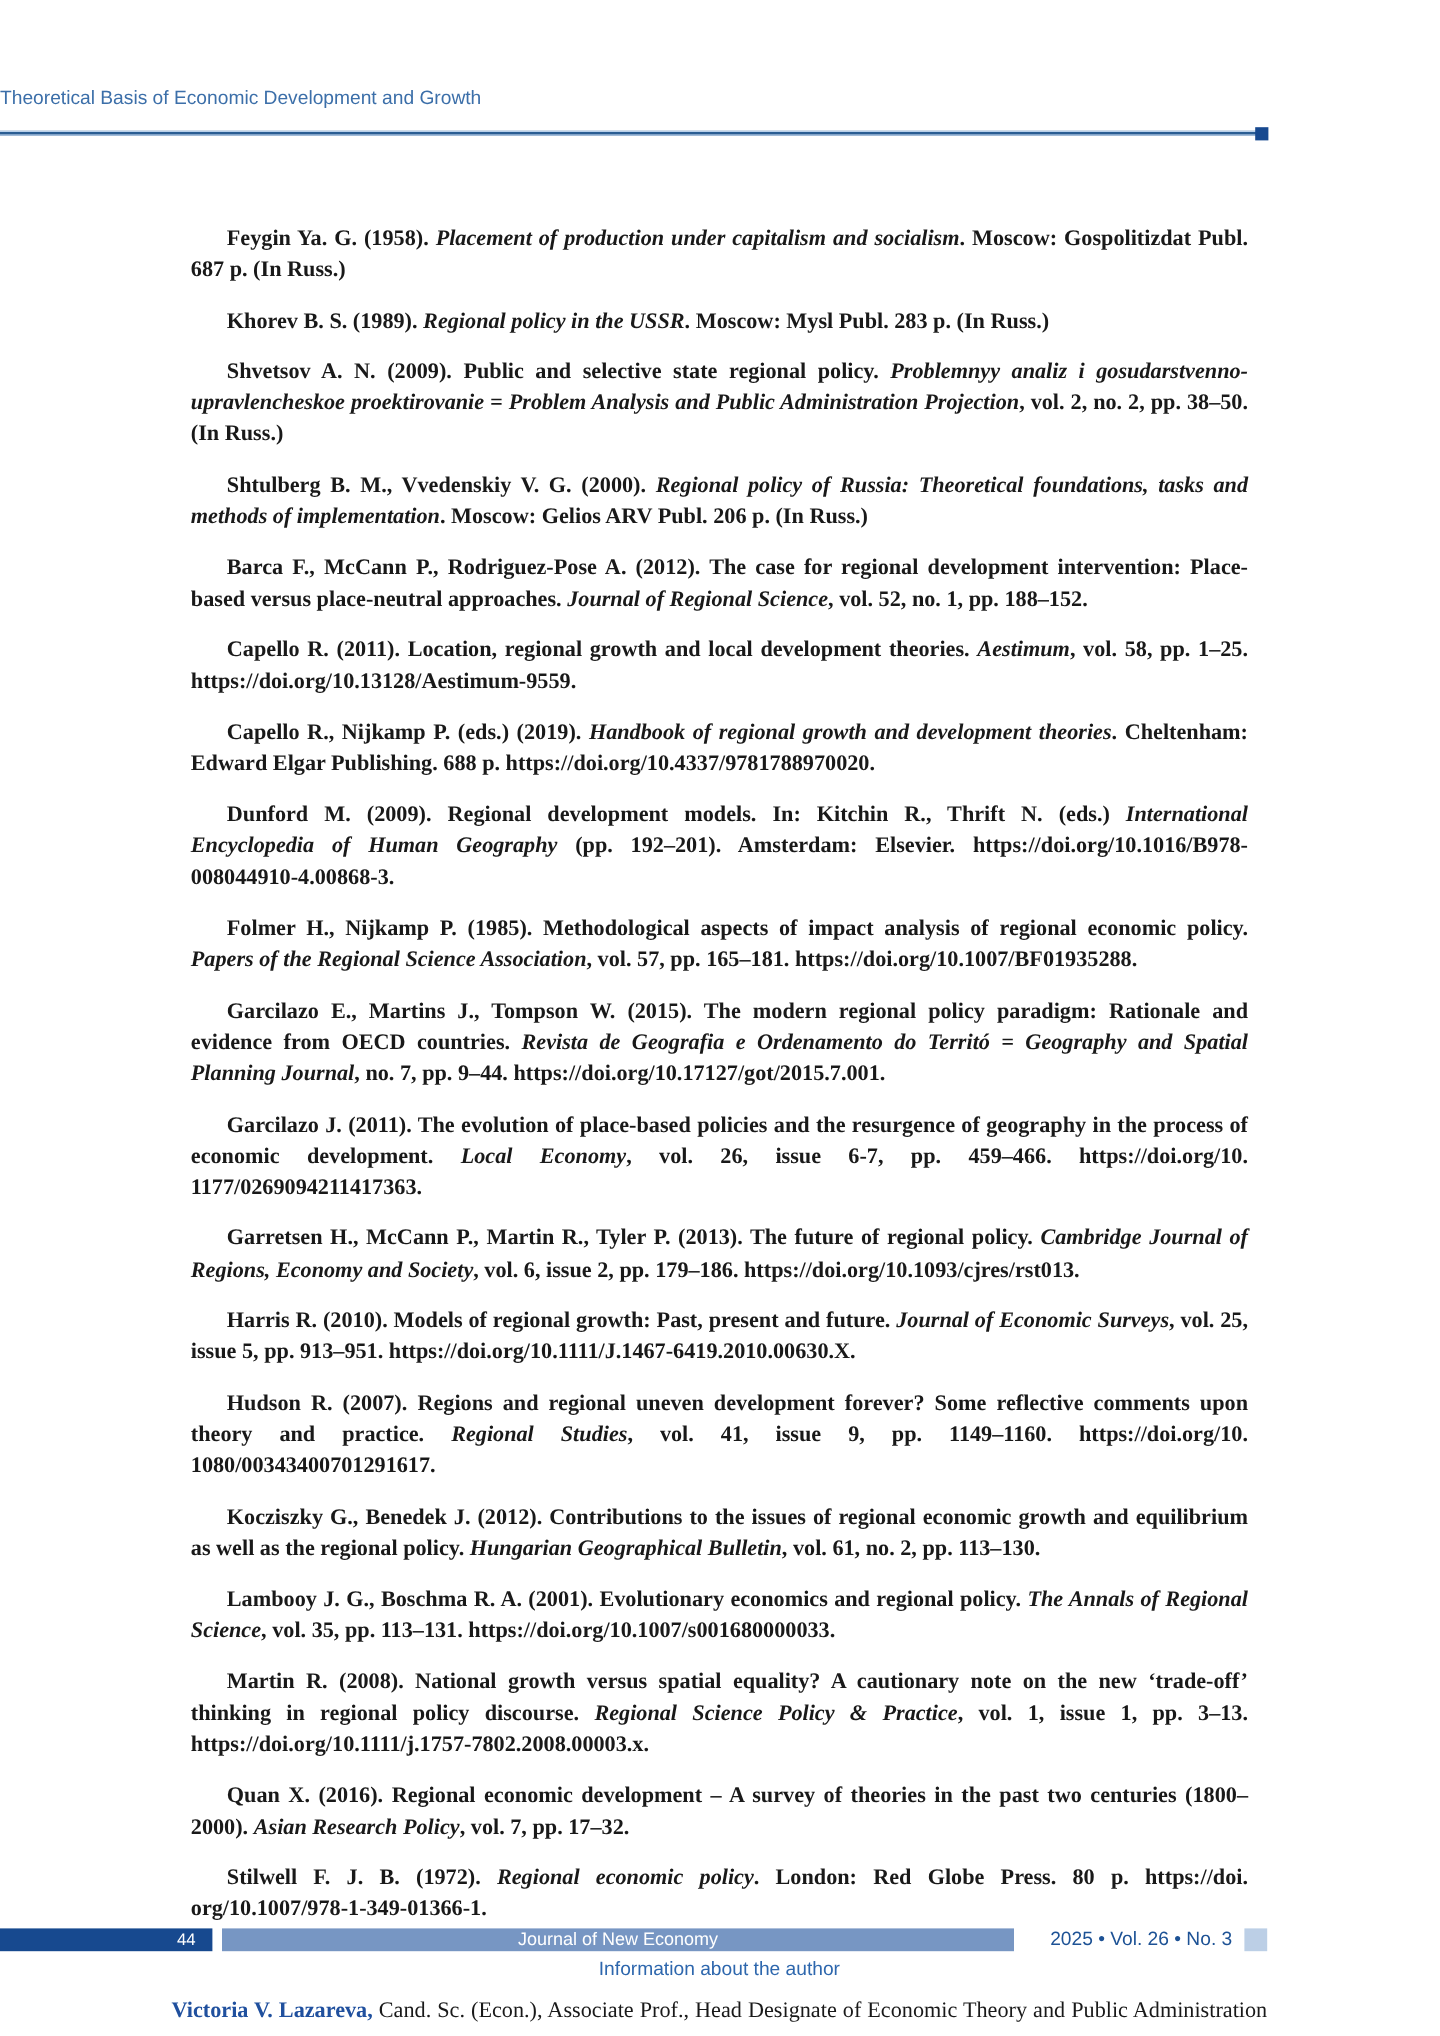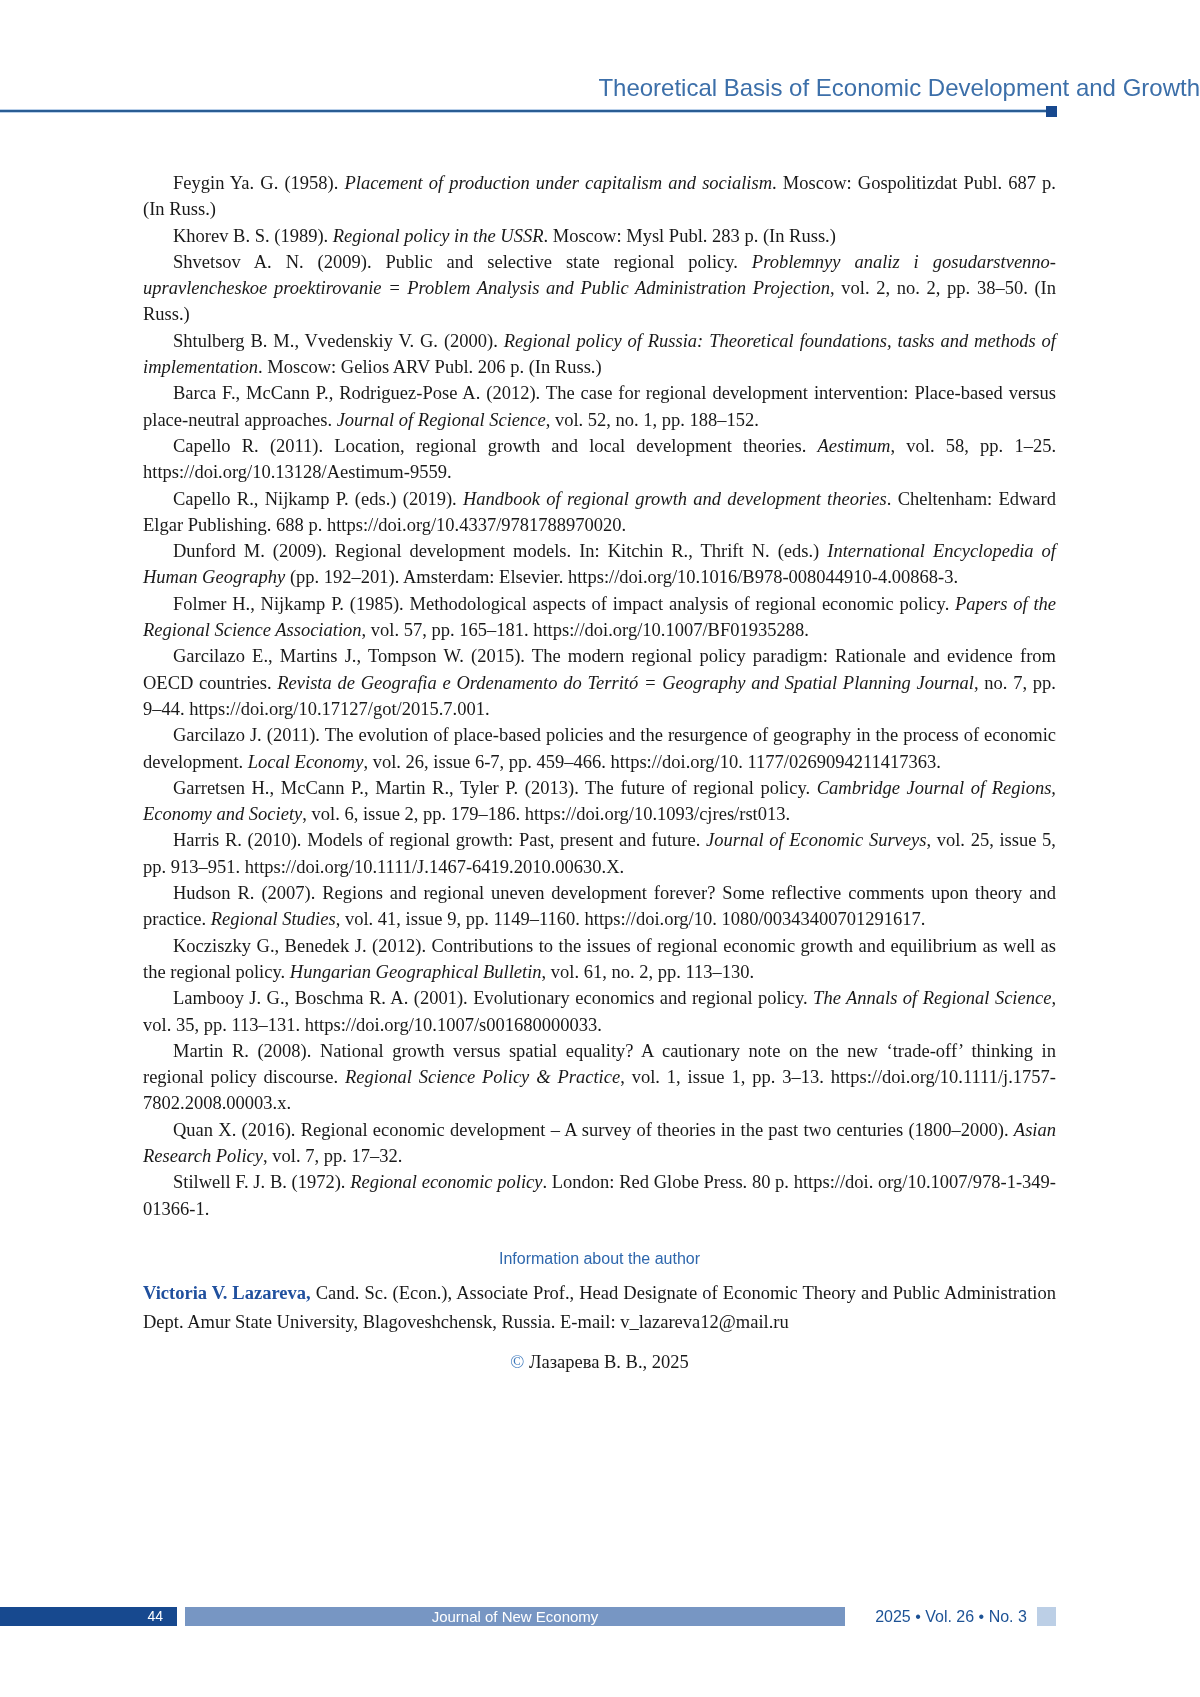--- a/index.html
+++ b/index.html
@@ -14,40 +14,40 @@
     --endcap_light:#bccfe6;
     --issue_text:#1d5295;
     --body_text:#191919;
   }
   html,body{margin:0;padding:0;background:#ffffff;}
   .page{
     position:relative;width:1200px;height:1697px;background:#ffffff;
     overflow:hidden;font-family:"Liberation Serif",serif;
   }
   .running-head{
-    position:absolute;top:74px;left:0;right:0;text-align:right;
-    font-family:"Liberation Sans",sans-serif;font-size:24px;
+    position:absolute;top:74px;left:0;right:0;text-align:left;
+    font-family:"Liberation Sans",sans-serif;font-size:16px;
     color:var(--accent_blue);
   }
   .head-rule{
     position:absolute;top:109px;left:0;width:1051px;height:2px;
     background:var(--rule_blue);
     border-top:1px solid var(--rule_light);
     border-bottom:1px solid var(--rule_light);
   }
   .rule-square{
     position:absolute;right:-6px;top:-4px;width:11px;height:11px;
     background:var(--footer_dark);
   }
   .content{
     position:absolute;left:143px;top:170px;width:913px;
     font-size:18.5px;line-height:26.3px;color:var(--body_text);
     text-align:justify;
   }
-  .ref{margin:0;text-indent:30px;}
+  .ref{margin:16px;text-indent:30px;font-weight:bold;}
   .info-heading{
     margin:24px 0 7px 0;text-align:center;font-weight:normal;
     font-family:"Liberation Sans",sans-serif;font-size:16px;
     color:var(--heading_blue);
   }
   .author-par{margin:0;line-height:29px;}
   .author-name{font-weight:bold;color:var(--name_blue);}
   .copyright{margin-top:12px;text-align:center;line-height:26px;}
   .copy-symbol{color:var(--copy_blue);}
   .footer{position:absolute;left:0;top:1607px;width:1200px;height:19px;

